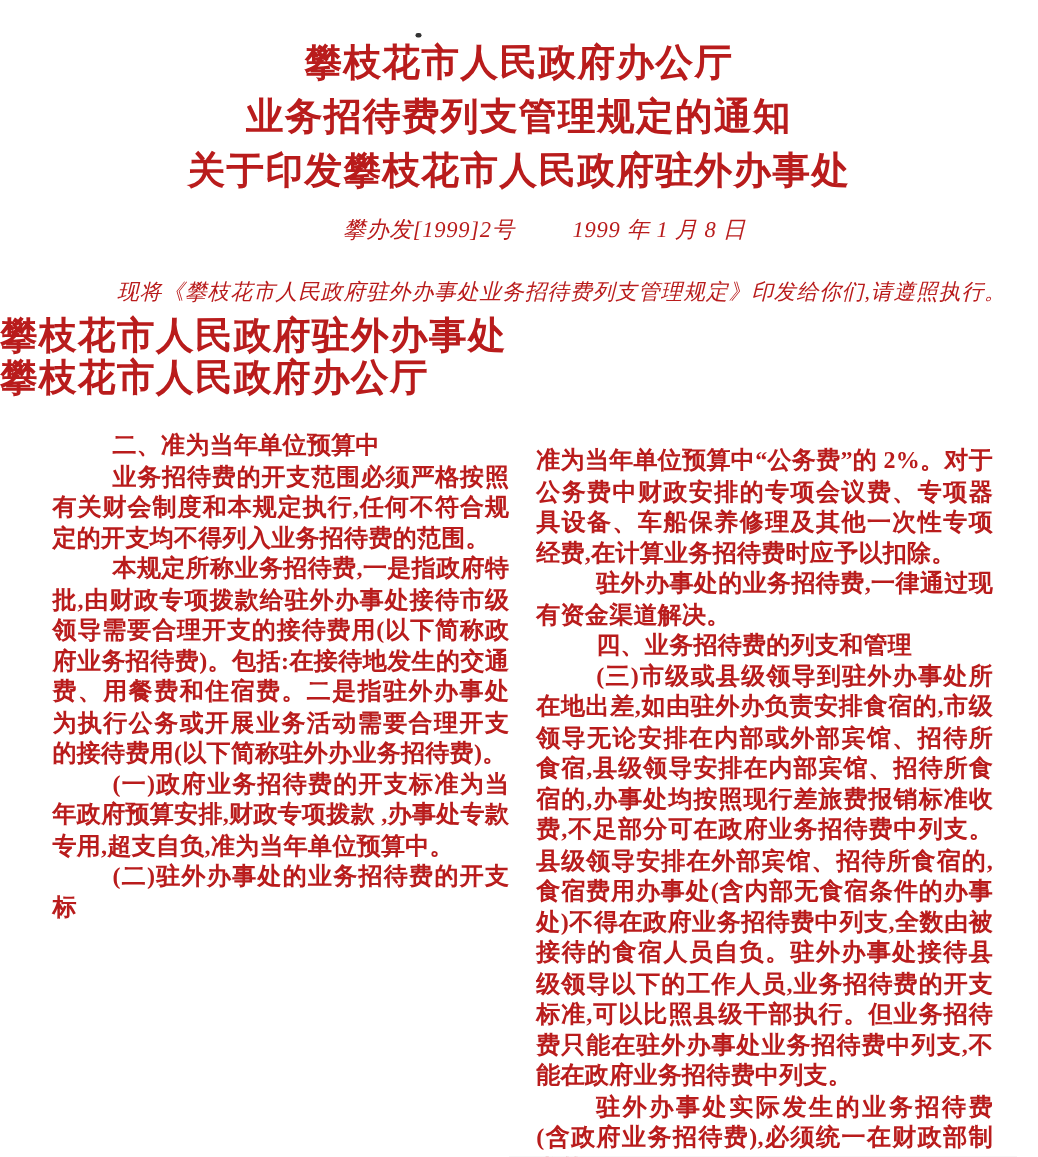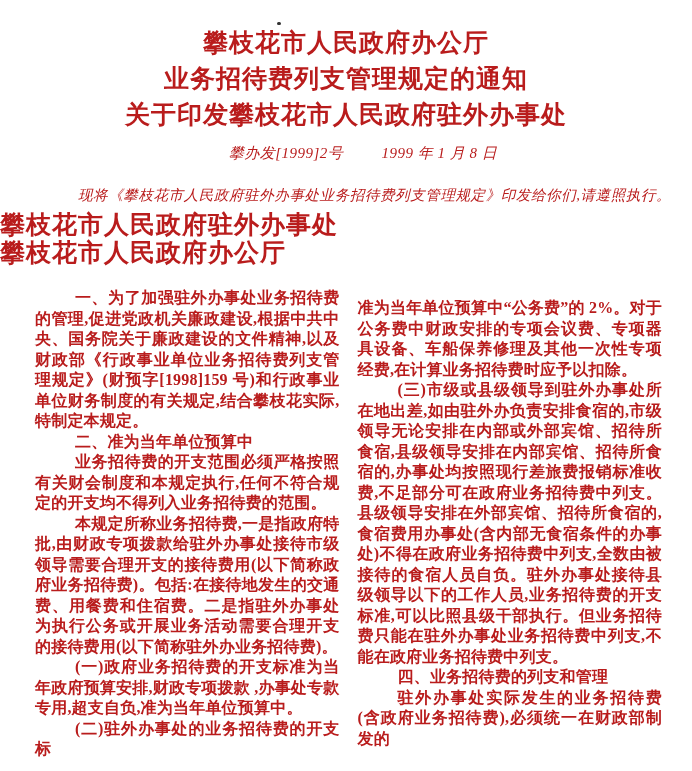--- a/index.html
+++ b/index.html
@@ -94,28 +94,28 @@
 
   <div class="forward-note">现将《攀枝花市人民政府驻外办事处业务招待费列支管理规定》印发给你们,请遵照执行。</div>
 
   <div class="reg-heading">
     <span class="reg-heading-line">攀枝花市人民政府驻外办事处</span>
     <span class="reg-heading-line">攀枝花市人民政府办公厅</span>
   </div>
 
   <div class="columns">
     <div class="col">
-      <p>一、为了加强驻外办事处业务招待费的管理,促进党政机关廉政建设,根据中共中央、国务院关于廉政建设的文件精神,以及财政部《行政事业单位业务招待费列支管理规定》(财预字[1998]159 号)和行政事业单位财务制度的有关规定,结合攀枝花实际,特制定本规定。</p>
       <p>二、准为当年单位预算中</p>
       <p>业务招待费的开支范围必须严格按照有关财会制度和本规定执行,任何不符合规定的开支均不得列入业务招待费的范围。</p>
       <p>本规定所称业务招待费,一是指政府特批,由财政专项拨款给驻外办事处接待市级领导需要合理开支的接待费用(以下简称政府业务招待费)。包括:在接待地发生的交通费、用餐费和住宿费。二是指驻外办事处为执行公务或开展业务活动需要合理开支的接待费用(以下简称驻外办业务招待费)。</p>
       <p>(一)政府业务招待费的开支标准为当年政府预算安排,财政专项拨款 ,办事处专款专用,超支自负,准为当年单位预算中。</p>
       <p>(二)驻外办事处的业务招待费的开支标</p>
     </div>
     <div class="col">
       <p class="cont">准为当年单位预算中“公务费”的 2%。对于公务费中财政安排的专项会议费、专项器具设备、车船保养修理及其他一次性专项经费,在计算业务招待费时应予以扣除。</p>
+      <p>驻外办事处的业务招待费,一律通过现有资金渠道解决。</p>
+      <p>四、业务招待费的列支和管理</p>
       <p>(三)市级或县级领导到驻外办事处所在地出差,如由驻外办负责安排食宿的,市级领导无论安排在内部或外部宾馆、招待所食宿,县级领导安排在内部宾馆、招待所食宿的,办事处均按照现行差旅费报销标准收费,不足部分可在政府业务招待费中列支。县级领导安排在外部宾馆、招待所食宿的,食宿费用办事处(含内部无食宿条件的办事处)不得在政府业务招待费中列支,全数由被接待的食宿人员自负。驻外办事处接待县级领导以下的工作人员,业务招待费的开支标准,可以比照县级干部执行。但业务招待费只能在驻外办事处业务招待费中列支,不能在政府业务招待费中列支。</p>
-      <p>四、业务招待费的列支和管理</p>
       <p>驻外办事处实际发生的业务招待费(含政府业务招待费),必须统一在财政部制发的</p>
     </div>
   </div>
 
 </div>
 
 </body></html>

